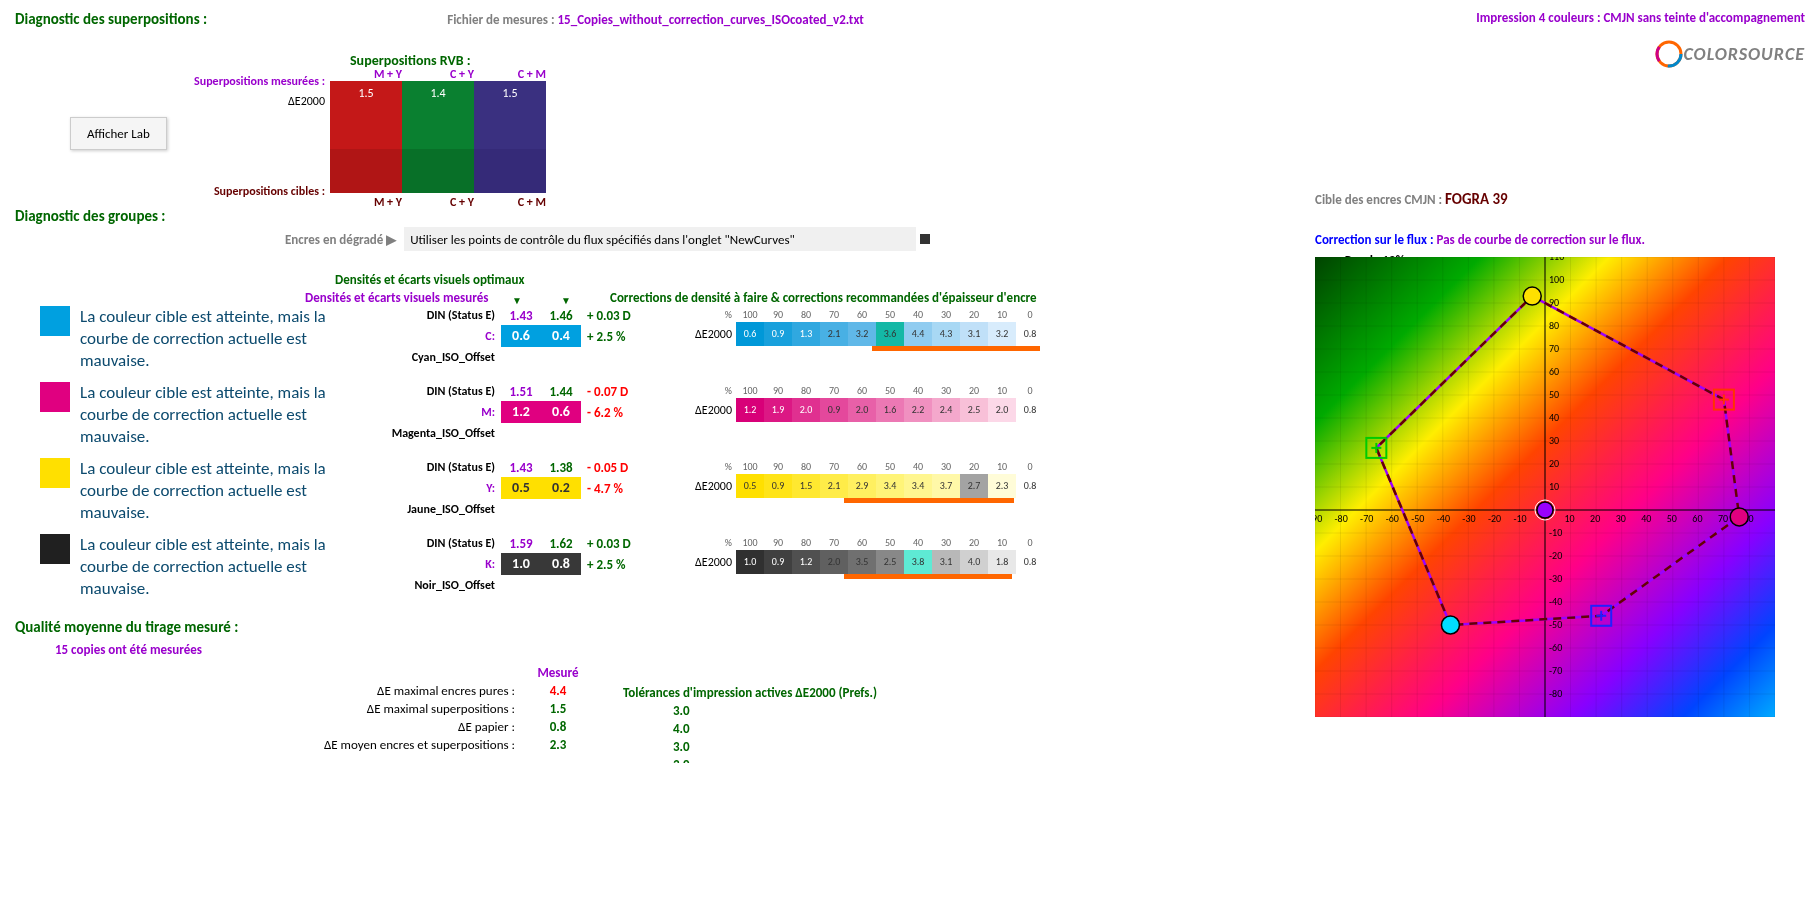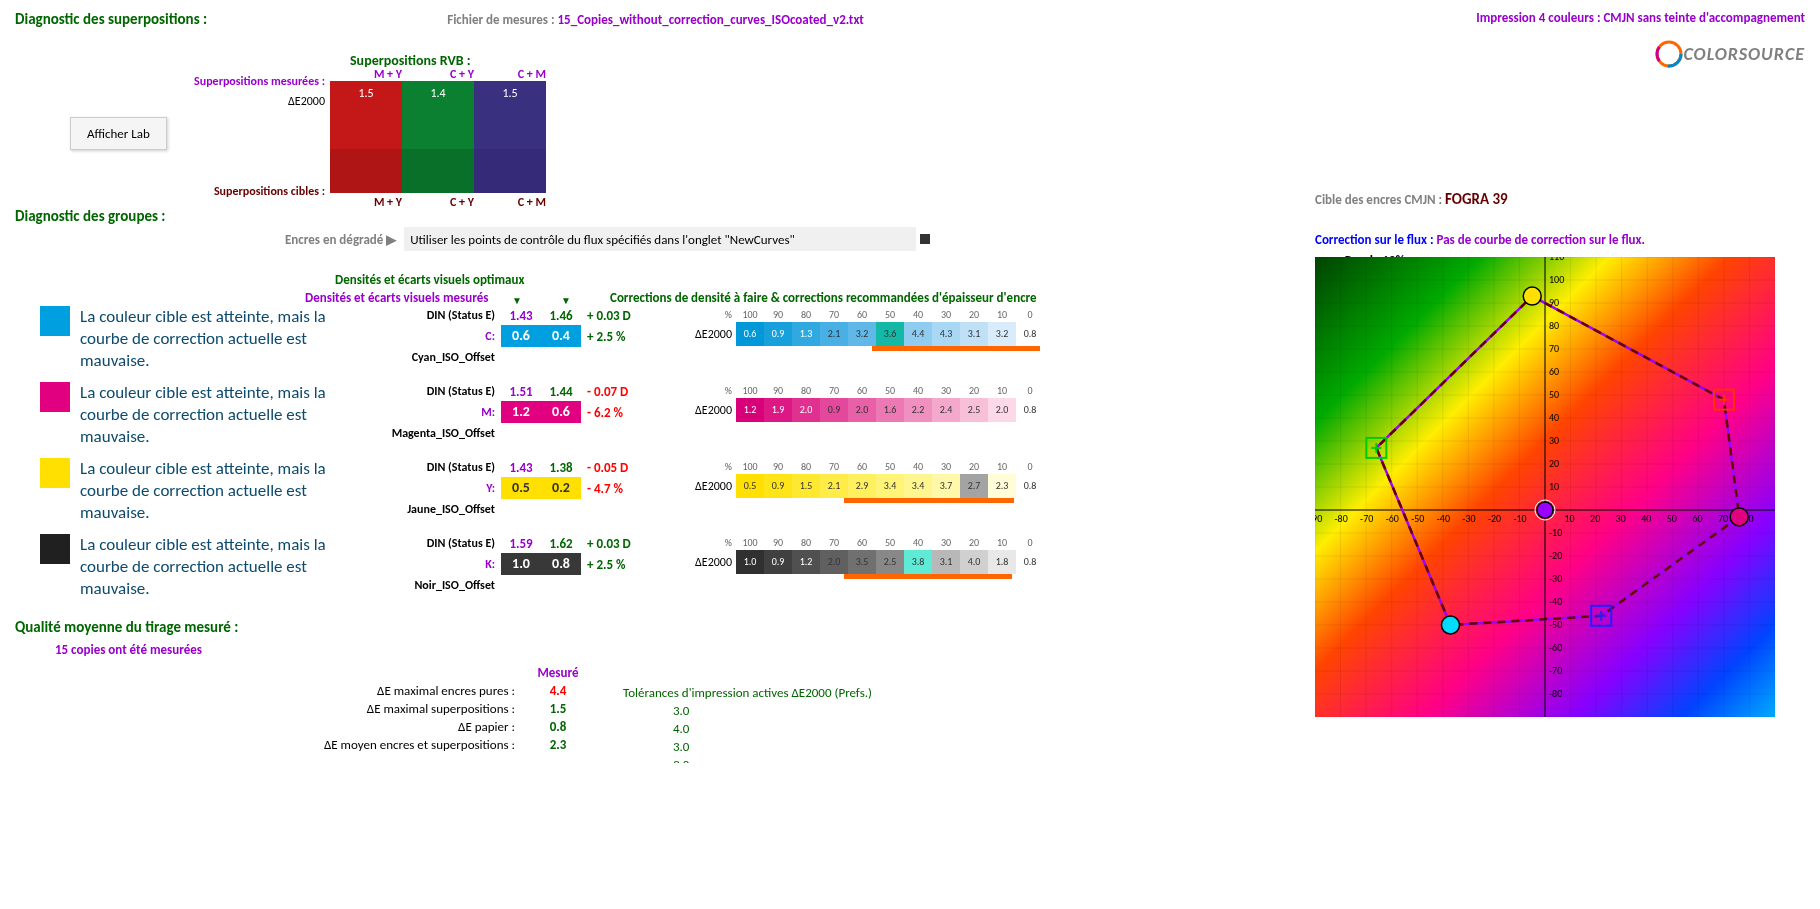--- a/index.html
+++ b/index.html
@@ -80,21 +80,21 @@
 .grad-row { display: flex; align-items: center; }
 .grad-label { width: 52px; text-align: right; padding-right: 4px; font-size: 12px; }
 .grad-cell { width: 28px; height: 24px; text-align: center; font-size: 10px; line-height: 24px; }
 .orange-bar { height: 5px; background: #ff6600; margin-left: 52px; }
 
 .quality-section { margin-top: 12px; }
 .qtable { margin-top: 6px; }
 .qrow { display: flex; align-items: center; height: 18px; font-size: 13px; }
 .qlabel { width: 500px; text-align: right; padding-right: 8px; }
 .qval { width: 70px; text-align: center; font-weight: bold; }
-.qtol { width: 140px; text-align: center; font-weight: normal; margin-top: 40px; }
+.qtol { width: 140px; text-align: center; font-weight: bold; margin-top: 40px; }
 
 .right-panel { position: absolute; right: 15px; top: 190px; width: 490px; }
 .gamut-chart { width: 460px; height: 460px; margin-top: 10px; position: relative; background: linear-gradient(135deg,#004400 0%, #00aa00 18%, #ffee00 32%, #ff4400 45%, #ff0088 62%, #8800ff 78%, #0044ff 90%, #00aaff 100%); overflow: hidden; }
 
 .logo { position: absolute; right: 15px; top: 40px; display: flex; align-items: center; gap: 0; }
 .logo-text { color: #808080; font-size: 18px; font-weight: bold; font-style: italic; letter-spacing: 1px; }
 </style>
 </head>
 <body>
 

